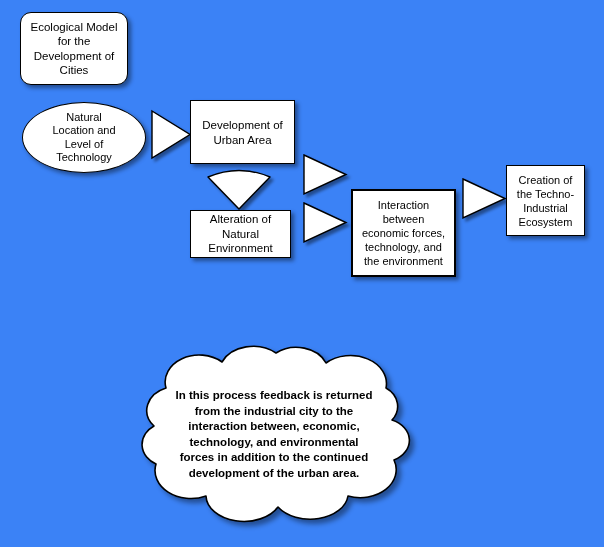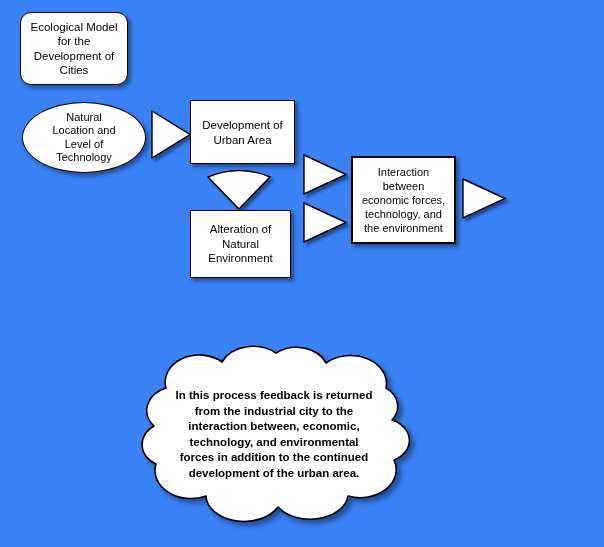--- a/index.html
+++ b/index.html
@@ -50,20 +50,21 @@
   
   .proc-box {
     position: absolute;
     background: #ffffff;
     border: 1.4px solid #000000;
     box-shadow: 3px 3px 4px rgba(0,0,0,0.42);
     box-sizing: border-box;
   }
   .proc-box.thick {
     border-width: 2.4px;
+    margin-top: 33px;
   }
 
   
   .ellipse-box {
     position: absolute;
     background: #ffffff;
     border: 1.4px solid #000000;
     border-radius: 50%;
     box-shadow: 3px 3px 4px rgba(0,0,0,0.42);
     box-sizing: border-box;
@@ -128,21 +129,21 @@
     <svg width="70" height="44" viewBox="0 0 70 44">
       <defs>
         <filter id="sh2" x="-40%" y="-40%" width="200%" height="200%">
           <feDropShadow dx="3" dy="3" stdDeviation="1.8" flood-color="#000000" flood-opacity="0.42"></feDropShadow>
         </filter>
       </defs>
       <path d="M3,9 Q34,-4 65,9 L34,41 Z" fill="#ffffff" stroke="#000000" stroke-width="1.4" stroke-linejoin="round" filter="url(#sh2)"></path>
     </svg>
   </div>
 
-  <div class="proc-box" style="left:190px; top:210px; width:101px; height:68px;">
+  <div class="proc-box" style="left:190px; top:210px; width:101px; height:48px;">
     <div class="node-text">Alteration of
 Natural
 Environment</div>
   </div>
 
   <div class="shape-svg" style="left:302px; top:152px; width:47px; height:46px;">
     <svg width="47" height="46" viewBox="0 0 47 46">
       <defs>
         <filter id="sh3" x="-40%" y="-40%" width="200%" height="200%">
           <feDropShadow dx="3" dy="3" stdDeviation="1.8" flood-color="#000000" flood-opacity="0.42"></feDropShadow>
@@ -175,20 +176,26 @@
     <svg width="47" height="46" viewBox="0 0 47 46">
       <defs>
         <filter id="sh5" x="-40%" y="-40%" width="200%" height="200%">
           <feDropShadow dx="3" dy="3" stdDeviation="1.8" flood-color="#000000" flood-opacity="0.42"></feDropShadow>
         </filter>
       </defs>
       <polygon points="2,3 44,22.5 2,42" fill="#ffffff" stroke="#000000" stroke-width="1.4" filter="url(#sh5)"></polygon>
     </svg>
   </div>
 
+  <div class="proc-box" style="left:506px; top:165px; width:79px; height:71px;">
+    <div class="node-text" style="font-size:11px; line-height:14px;">Creation of
+the Techno-
+Industrial
+Ecosystem</div>
+  </div>
 
   <div class="cloud-wrap" style="left:126px; top:340px; width:296px; height:190px;font-weight:bold;">
     <svg width="296" height="190" viewBox="0 0 296 190" style="display:block; overflow:visible;">
       <defs>
         <filter id="shCloud" x="-25%" y="-25%" width="160%" height="160%">
           <feDropShadow dx="4" dy="4" stdDeviation="2.4" flood-color="#000000" flood-opacity="0.40"></feDropShadow>
         </filter>
       </defs>
       <path d="
         M 96,22

